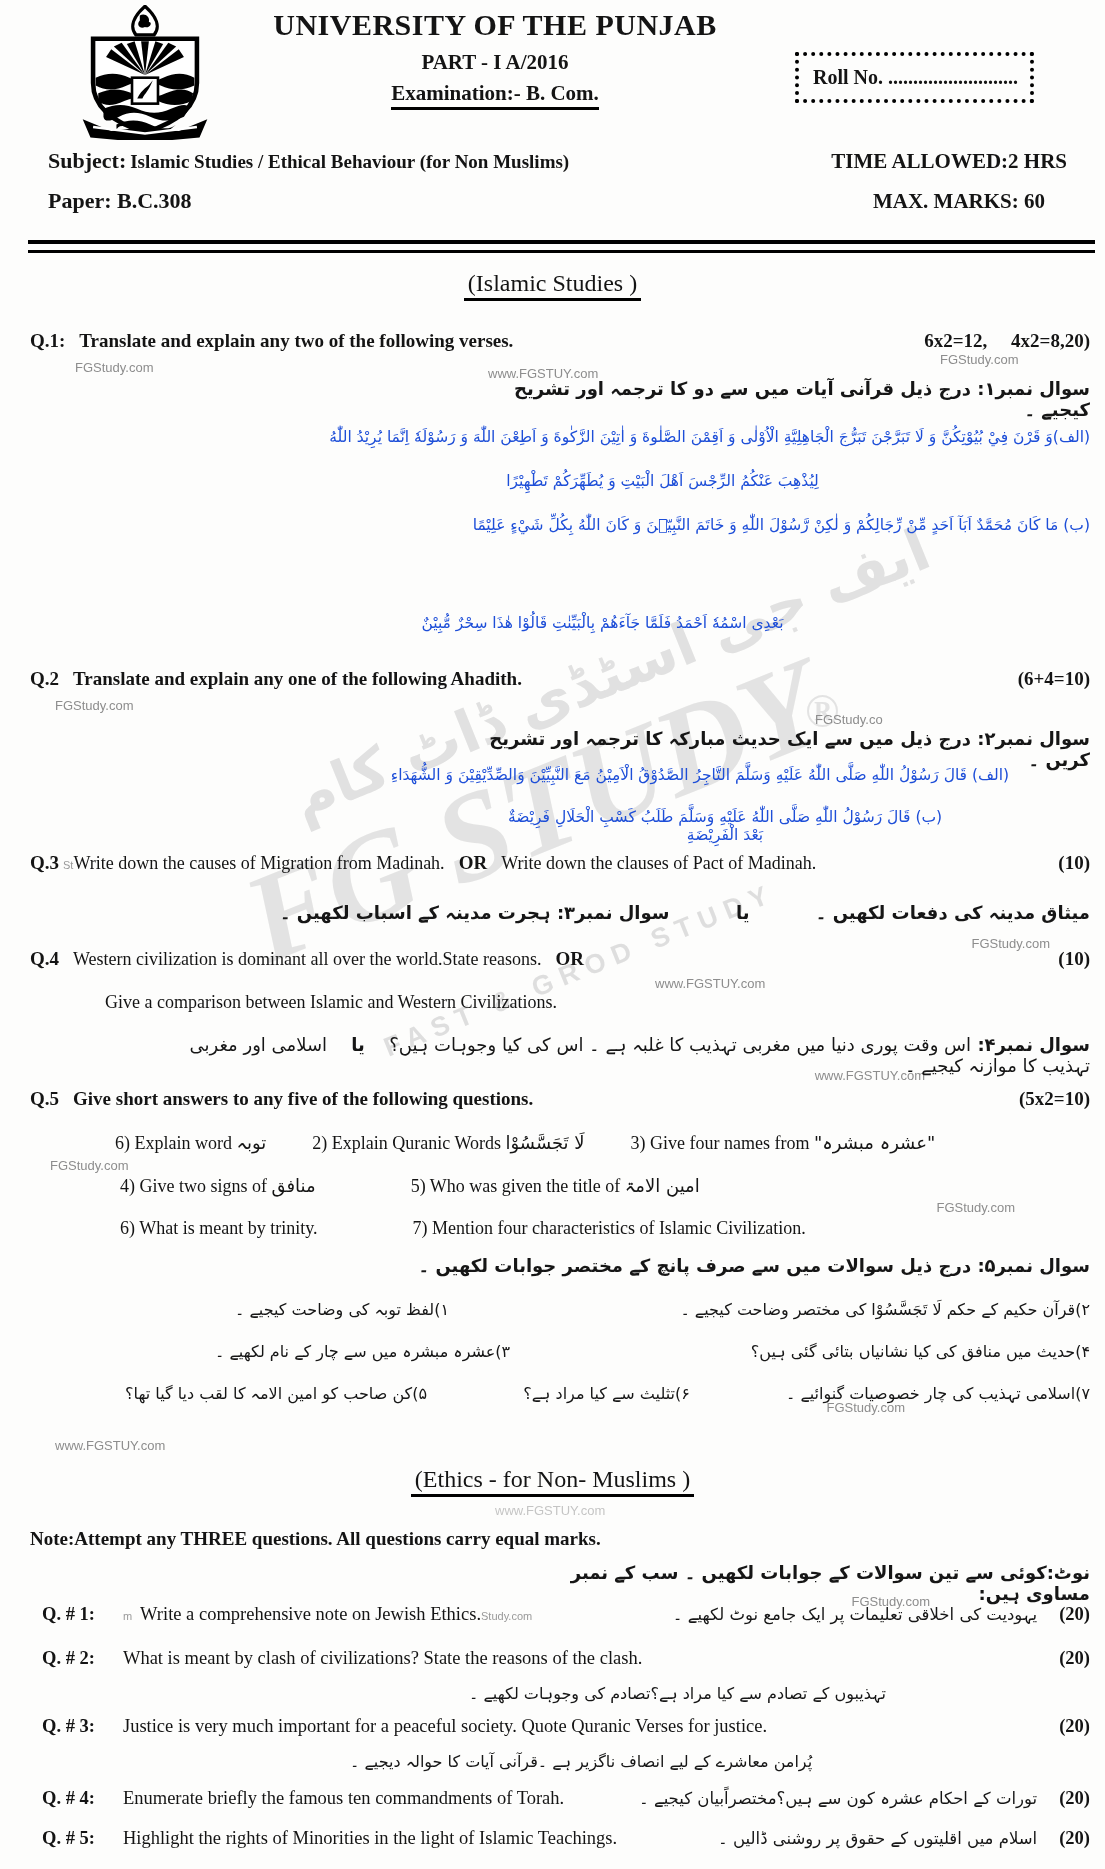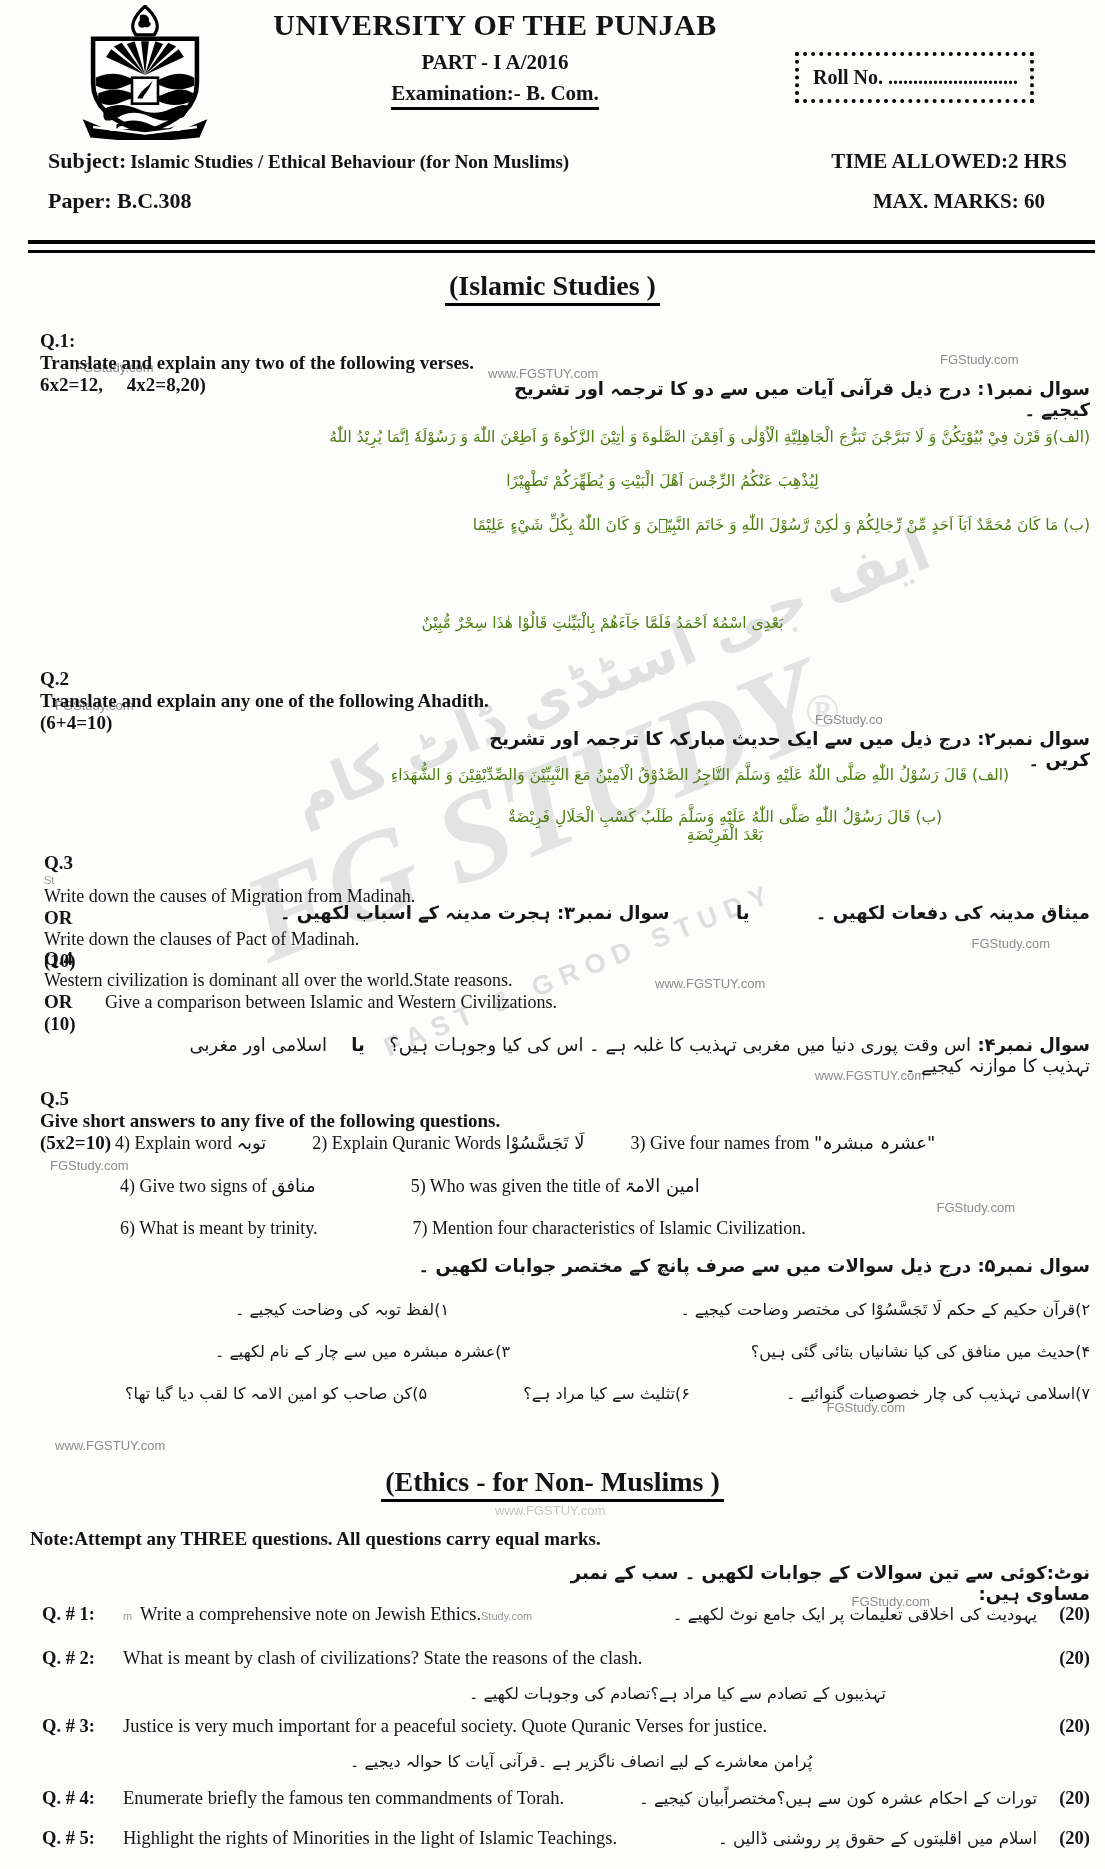--- a/index.html
+++ b/index.html
@@ -11,35 +11,35 @@
   .uni-title{font-size:30px;font-weight:bold;letter-spacing:.5px;}
   .part-line{font-size:21px;font-weight:bold;margin-top:8px;}
   .exam-line{font-size:21px;font-weight:bold;border-bottom:3px solid #000;display:inline-block;
              padding-bottom:1px;margin-top:6px;}
   .rollno{border:4px dotted #000;padding:10px 12px 10px 14px;font-size:20px;font-weight:bold;white-space:nowrap;}
   .subj-row{display:flex;justify-content:space-between;align-items:baseline;}
   .subj-label{font-size:22px;font-weight:bold;}
   .subj-val{font-size:19px;font-weight:bold;}
   .time-marks{font-size:21px;font-weight:bold;}
   .rule{border-top:4px solid #000;border-bottom:3px solid #000;height:6px;}
-  .sec-title{font-size:28px;font-weight:bold;border-bottom:3px solid #000;display:inline-block;padding:0 4px 1px 4px;}
+  .sec-title{font-size:24px;font-weight:normal;border-bottom:3px solid #000;display:inline-block;padding:0 4px 1px 4px;}
   .center{text-align:center;}
   
-  .qrow{display:flex;align-items:baseline;font-size:19px;flex-direction:column;}
+  .qrow{display:flex;align-items:baseline;font-size:19px;}
   .qlabel{font-weight:bold;margin-right:14px;white-space:nowrap;}
   .qbold{font-weight:bold;}
   .qtext{font-size:18px;}
   .grow{flex:1 1 auto;}
   .marks{font-weight:bold;white-space:pre;margin-left:10px;}
   .or{font-weight:bold;margin:0 14px;}
   
   .urdu{font-family:"DejaVu Sans",sans-serif;direction:rtl;unicode-bidi:embed;color:#161616;}
   .urdu-head{font-size:18px;font-weight:bold;text-align:right;}
   .urdu-item{font-size:16px;}
-  .arabic{font-family:"DejaVu Sans",sans-serif;direction:rtl;font-size:15.5px;color:#4d7c0f;}
+  .arabic{font-family:"DejaVu Sans",sans-serif;direction:rtl;font-size:15.5px;color:#1d4ed8;}
   .ar-right{text-align:right;}
   .ar-center{text-align:center;}
   .urdu-flex{display:flex;justify-content:space-between;align-items:baseline;}
   
   .wm{position:absolute;font-family:"Liberation Sans","DejaVu Sans",sans-serif;color:#8d8d8d;font-size:13px;z-index:1;}
   .wm-big{position:absolute;z-index:0;color:#cbcbcb;font-weight:bold;white-space:nowrap;}
   .wm-frag{font-family:"Liberation Sans",sans-serif;color:#999;font-size:11px;}
   sup.wm-frag{font-size:11px;}
   
   .erow{display:flex;align-items:baseline;font-size:18.5px;}
@@ -170,21 +170,21 @@
   <span class="wm" style="top:1068px;right:180px;">www.FGSTUY.com</span>
 
   <div class="abs z1 qrow" style="top:1088px;left:30px;right:15px;">
     <span class="qlabel">Q.5</span>
     <span class="qbold">Give short answers to any five of the following questions.</span>
     <span class="grow"></span>
     <span class="marks">(5x2=10)</span>
   </div>
 
   <div class="abs z1 qtext" style="top:1132px;left:115px;right:15px;display:flex;gap:46px;align-items:baseline;">
-    <span><span>4) Explain word</span> <span class="urdu">توبہ</span></span>
+    <span><span>6) Explain word</span> <span class="urdu">توبہ</span></span>
     <span><span>2) Explain Quranic Words</span> <span class="urdu">لَا تَجَسَّسُوْا</span></span>
     <span><span>3) Give four names from</span> <span class="urdu">"عشرہ مبشرہ"</span></span>
   </div>
   <span class="wm" style="top:1158px;left:50px;">FGStudy.com</span>
   <div class="abs z1 qtext" style="top:1175px;left:120px;right:15px;display:flex;gap:95px;align-items:baseline;">
     <span><span>4) Give two signs of</span> <span class="urdu">منافق</span></span>
     <span><span>5) Who was given the title of</span> <span class="urdu">امین الامۃ</span></span>
   </div>
   <span class="wm" style="top:1200px;right:90px;">FGStudy.com</span>
   <div class="abs z1 qtext" style="top:1218px;left:120px;right:15px;display:flex;gap:95px;align-items:baseline;">

